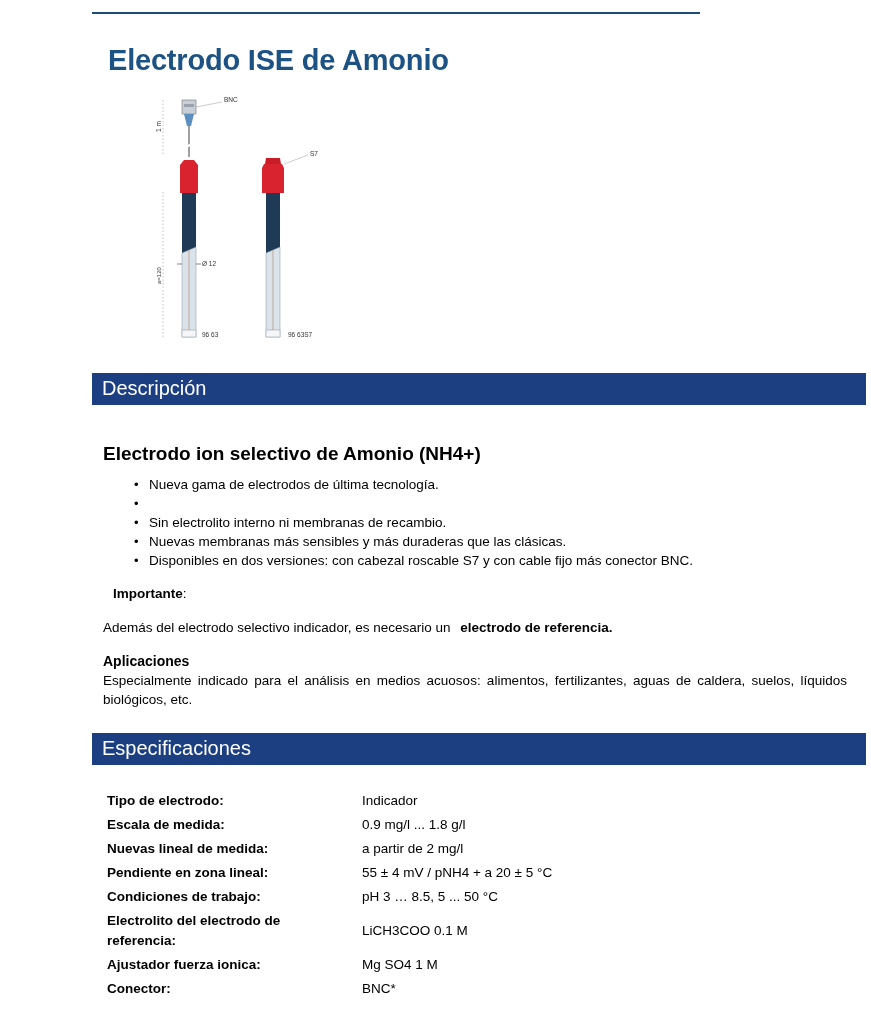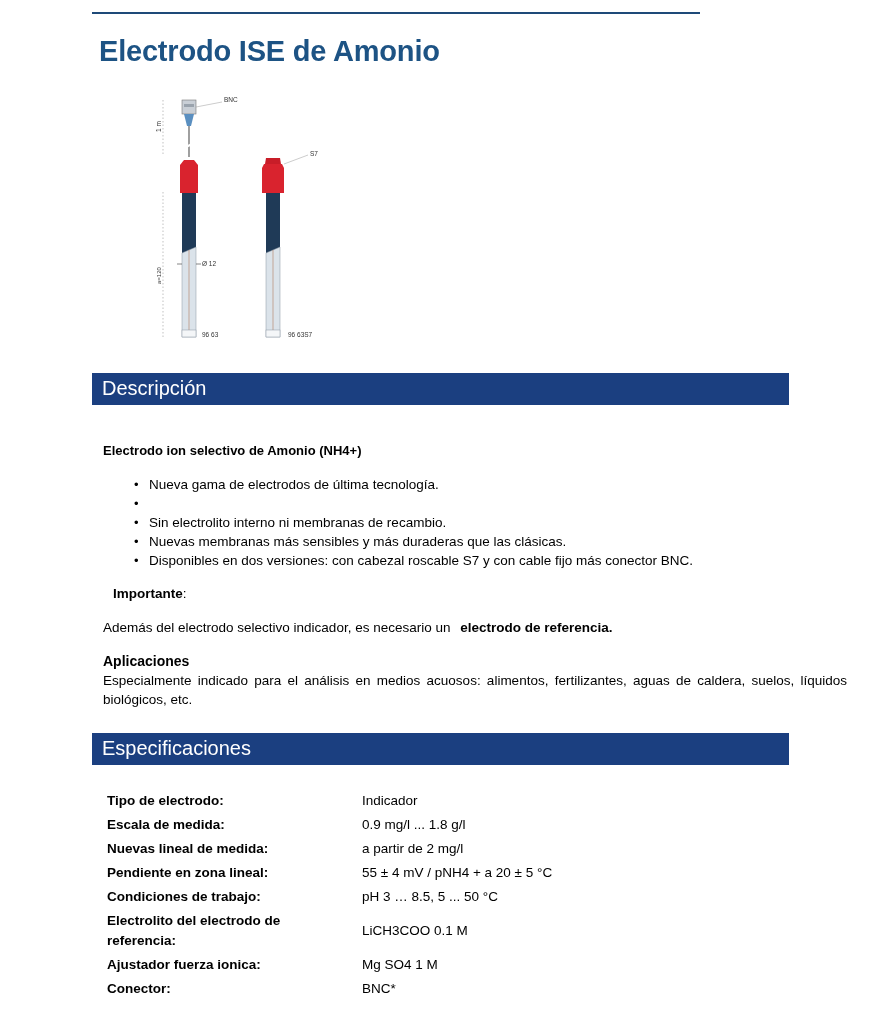--- a/index.html
+++ b/index.html
@@ -1,23 +1,23 @@
 <!DOCTYPE html>
 <html><head>
 <meta charset="utf-8">
 <style>
   html, body { margin: 0; padding: 0; background: #ffffff; }
   body { width: 871px; height: 1021px; position: relative; overflow: hidden;
          font-family: "Liberation Sans", sans-serif; color: #000; }
   .top-rule { position: absolute; left: 92px; top: 12px; width: 608px; height: 2px; background: #1e4a78; }
-  .page-title { position: absolute; left: 92px; top: 28px; margin: 7px; font-size: 29px; font-weight: bold; color: #1d5384; letter-spacing: -0.2px; }
+  .page-title { position: absolute; left: 92px; top: 28px; margin: 16px; font-size: 29px; font-weight: bold; color: #1d5384; letter-spacing: -0.2px; }
   .drawing { position: absolute; left: 150px; top: 92px; width: 190px; height: 255px; }
-  .section-bar { position: absolute; left: 92px; width: 697px; height: 32px; background: #1b3f80; }
+  .section-bar { position: absolute; left: 92px; width: 774px; height: 32px; background: #1b3f80; }
   .section-bar span { position: absolute; left: 10px; top: 4px; color: #fff; font-size: 20px; }
-  .desc-heading { position: absolute; left: 103px; top: 443px; font-size: 13px; font-weight: bold; }
+  .desc-heading { position: absolute; left: 103px; top: 443px; font-size: 19px; font-weight: bold; }
   ul.features { position: absolute; left: 131px; top: 475px; margin: 0; padding: 0; list-style: none; font-size: 13.5px; }
   ul.features li { height: 19px; line-height: 19px; position: relative; padding-left: 18px; }
   ul.features li .bullet { position: absolute; left: 3px; top: 0; font-size: 13px; }
   .importante { position: absolute; left: 103px; top: 586px; font-size: 13.5px; }
   .importante b { font-weight: bold; padding-left: 10px; }
   .ref-text { position: absolute; left: 103px; top: 620px; font-size: 13.5px; }
   .ref-text b { font-weight: bold; margin-left: 6px; }
   .apps-heading { position: absolute; left: 103px; top: 653px; font-size: 14px; font-weight: bold; }
   .apps-text { position: absolute; left: 103px; top: 671px; width: 744px; font-size: 13.5px; line-height: 19px; text-align: justify; }
   table.specs { position: absolute; left: 103px; top: 789px; border-collapse: collapse; font-size: 13.5px; }

